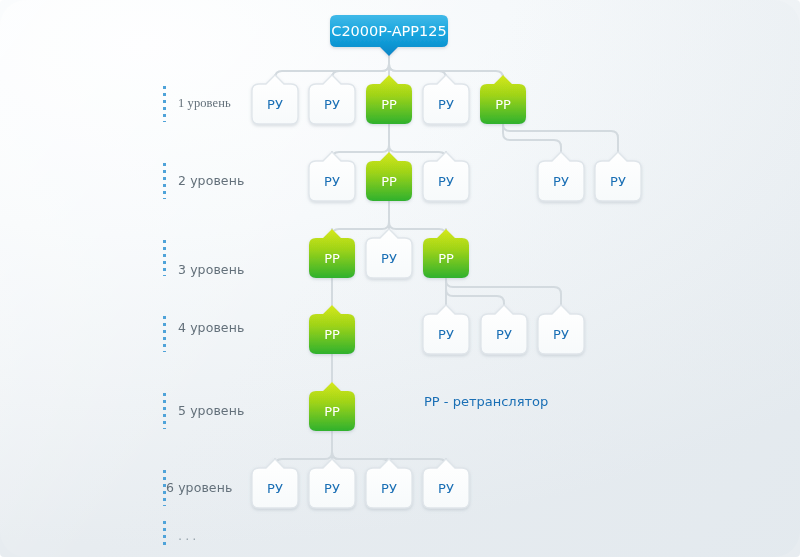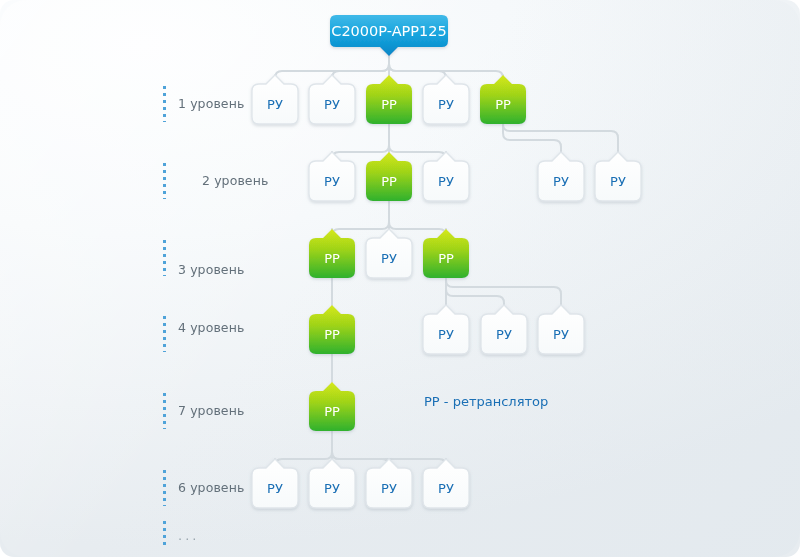--- a/index.html
+++ b/index.html
@@ -1,20 +1,20 @@
 <!DOCTYPE html>
 <html><head>
 <meta charset="utf-8">
 <style>
   html,body{margin:0;padding:0;background:#ffffff;}
   body{font-family:"DejaVu Sans","Liberation Sans",sans-serif;}
   #canvas{
     position:relative;
     width:800px;height:557px;
-    border-radius:14px;
+    border-radius:4px;
     overflow:hidden;
     background:
       radial-gradient(120% 90% at 18% 8%, #fdfeff 0%, #f6f9fb 38%, #eef2f5 72%, #e7ecf0 100%);
   }
   #canvas:after{
     content:"";position:absolute;inset:0;border-radius:26px;pointer-events:none;
     background:linear-gradient(128deg, rgba(255,255,255,.55) 0%, rgba(255,255,255,0) 42%, rgba(222,230,236,.40) 100%);
   }
   svg.layer{position:absolute;left:0;top:0;width:800px;height:557px;}
   svg.wires{z-index:1;}
@@ -183,31 +183,31 @@
         </g>
         <g>
           <path d="M 430 468 L 437 468 L 446 459 L 455 468 L 462 468 Q 469 468 469 475 L 469 501 Q 469 508 462 508 L 430 508 Q 423 508 423 501 L 423 475 Q 423 468 430 468 Z" fill="url(#gradWhite)" stroke="#dfe5ea" stroke-width="1.3" filter="url(#softShadow)"></path>
           <text x="446" y="493" text-anchor="middle" font-size="13" fill="#1a6fb5">РУ</text>
         </g>
       </g>
   </svg>
 
   <div id="level-rows">
       <div class="lvl-mark" style="left: 163px; top: 86px; height: 36px;"></div>
-      <div class="lvl-label" style="left: 178px; top: 96px;">1 уровень</div>
+      <div class="lvl-label" style="left: 178px; top: 96px; font-family: Liberation Serif, serif;">1 уровень</div>
       <div class="lvl-mark" style="left: 163px; top: 163px; height: 36px;"></div>
-      <div class="lvl-label" style="left: 178px; top: 173px; margin-left: 24px;">2 уровень</div>
+      <div class="lvl-label" style="left: 178px; top: 173px;">2 уровень</div>
       <div class="lvl-mark" style="left: 163px; top: 240px; height: 36px;"></div>
       <div class="lvl-label" style="left: 178px; top: 250px; margin-top: 12px;">3 уровень</div>
       <div class="lvl-mark" style="left: 163px; top: 316px; height: 36px;"></div>
       <div class="lvl-label" style="left: 178px; top: 320px;">4 уровень</div>
       <div class="lvl-mark" style="left: 163px; top: 393px; height: 36px;"></div>
-      <div class="lvl-label" style="left: 178px; top: 403px;">7 уровень</div>
+      <div class="lvl-label" style="left: 178px; top: 403px;">5 уровень</div>
       <div class="lvl-mark" style="left: 163px; top: 470px; height: 36px;"></div>
-      <div class="lvl-label" style="left: 178px; top: 480px;">6 уровень</div>
+      <div class="lvl-label" style="left: 166px; top: 480px;">6 уровень</div>
     </div>
 
   <div class="legend">
     <div>РР - ретранслятор</div>
   </div>
 
   <div class="dots">...</div>
   <div class="lvl-mark" style="left:163px;top:521px;height:24px;"></div>
 
 </div>

